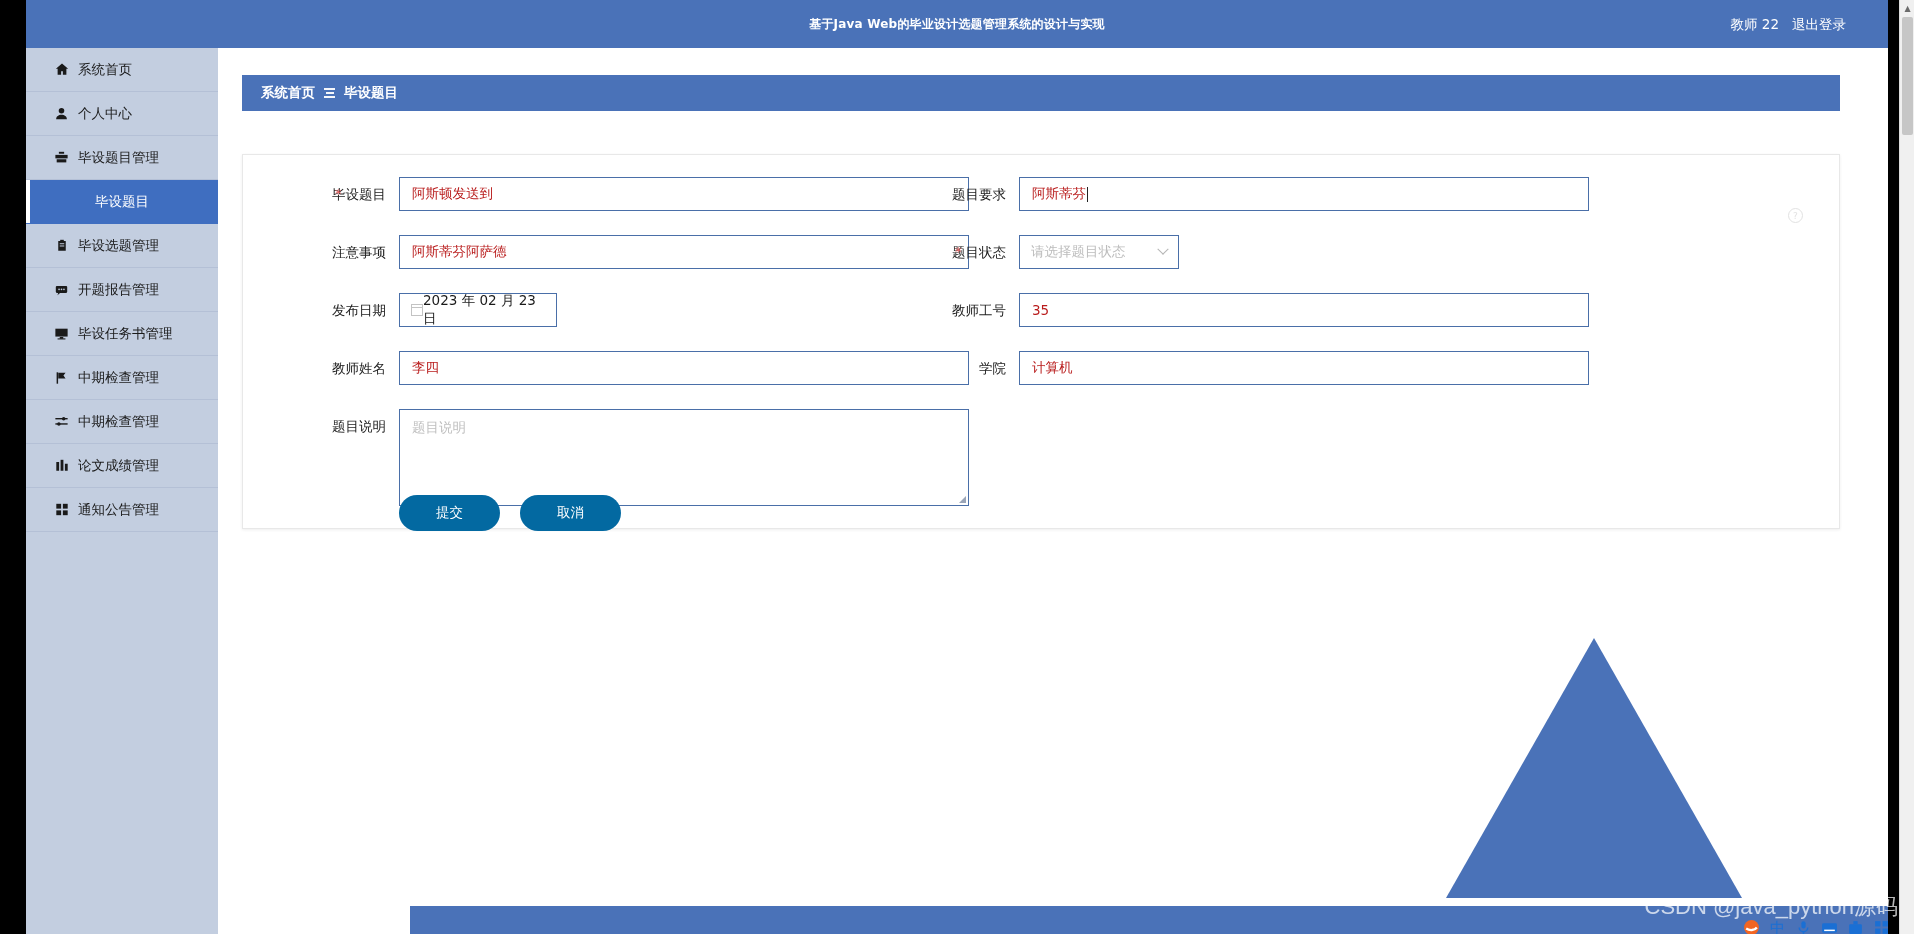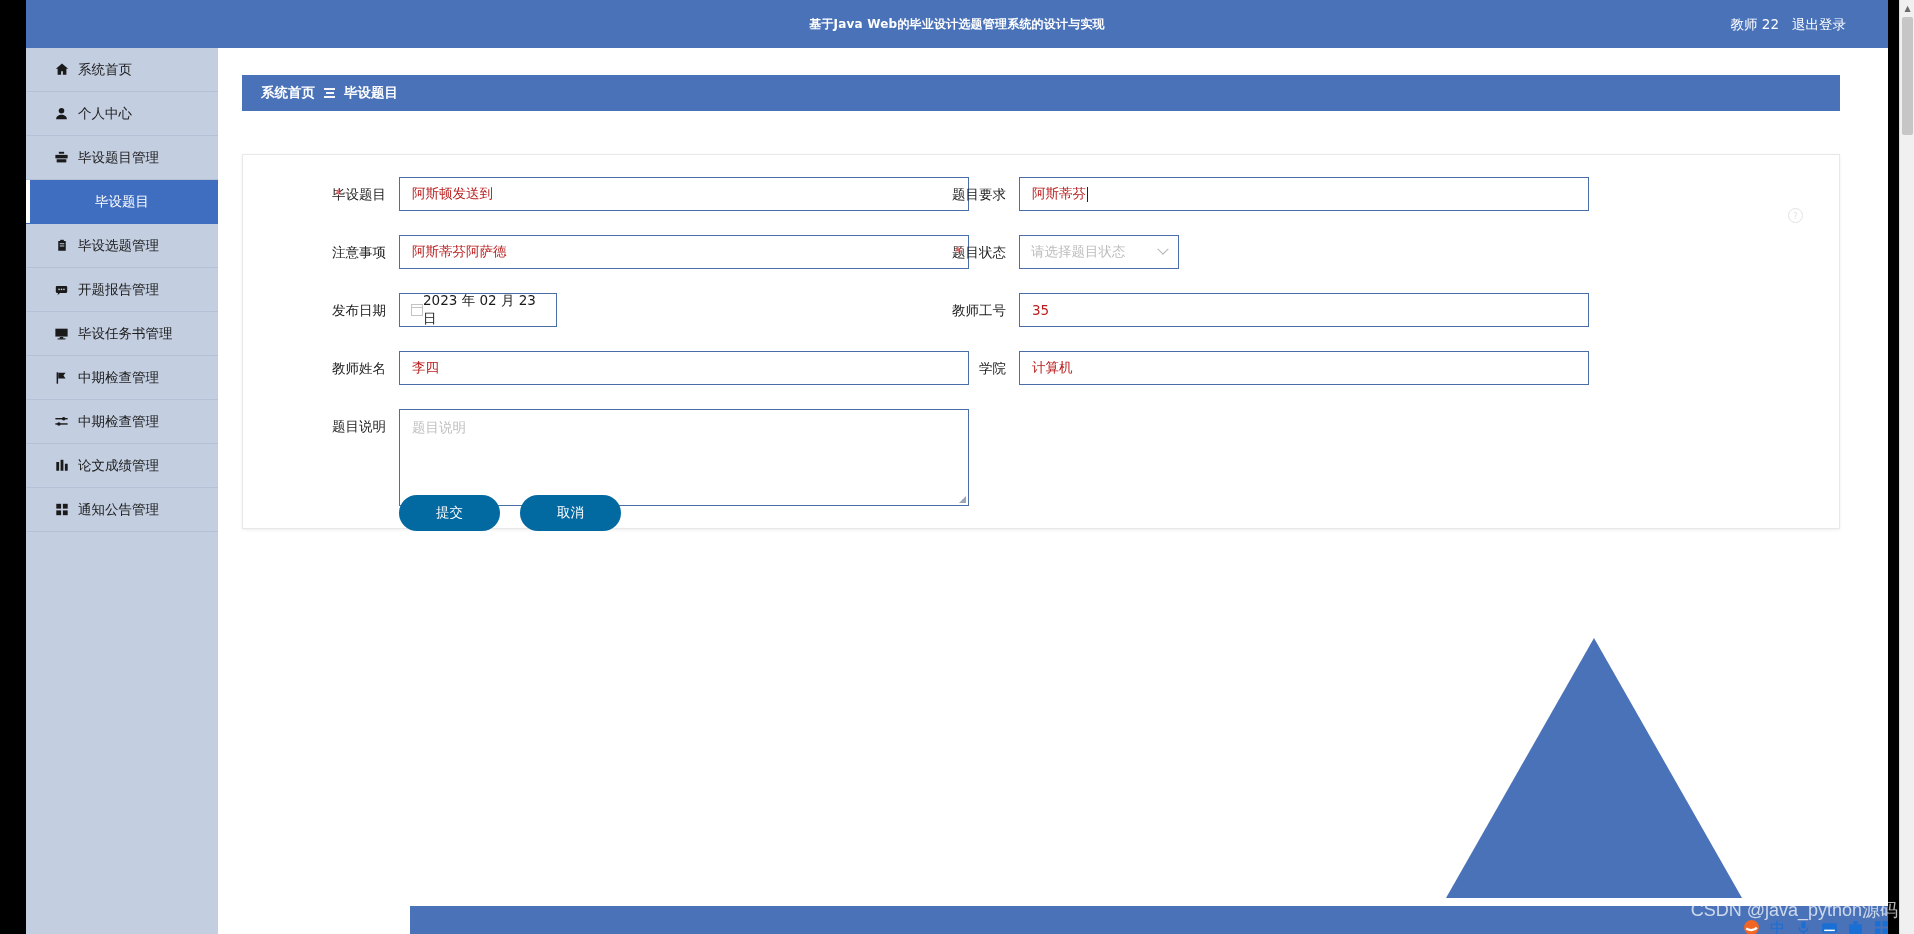--- a/index.html
+++ b/index.html
@@ -249,21 +249,21 @@
   }
   .sb-arrow {
     position: absolute; left: 0; top: 0;
     width: 15px; height: 16px;
     display: flex; align-items: center; justify-content: center;
     font-size: 8px; color: #6b6b6b;
     cursor: pointer;
   }
   .watermark {
     position: absolute; right: 16px; bottom: 12px;
-    font-size: 18px; color: rgba(255,255,255,.72);
+    font-size: 22px; color: rgba(255,255,255,.72);
     font-family: "Liberation Sans", sans-serif;
     white-space: nowrap;
     pointer-events: none;
   }
   .taskicons {
     position: absolute; right: 24px; bottom: -2px;
     display: flex; align-items: flex-end; gap: 9px;
     pointer-events: none;
   }
   .ti { width: 17px; height: 17px; }

